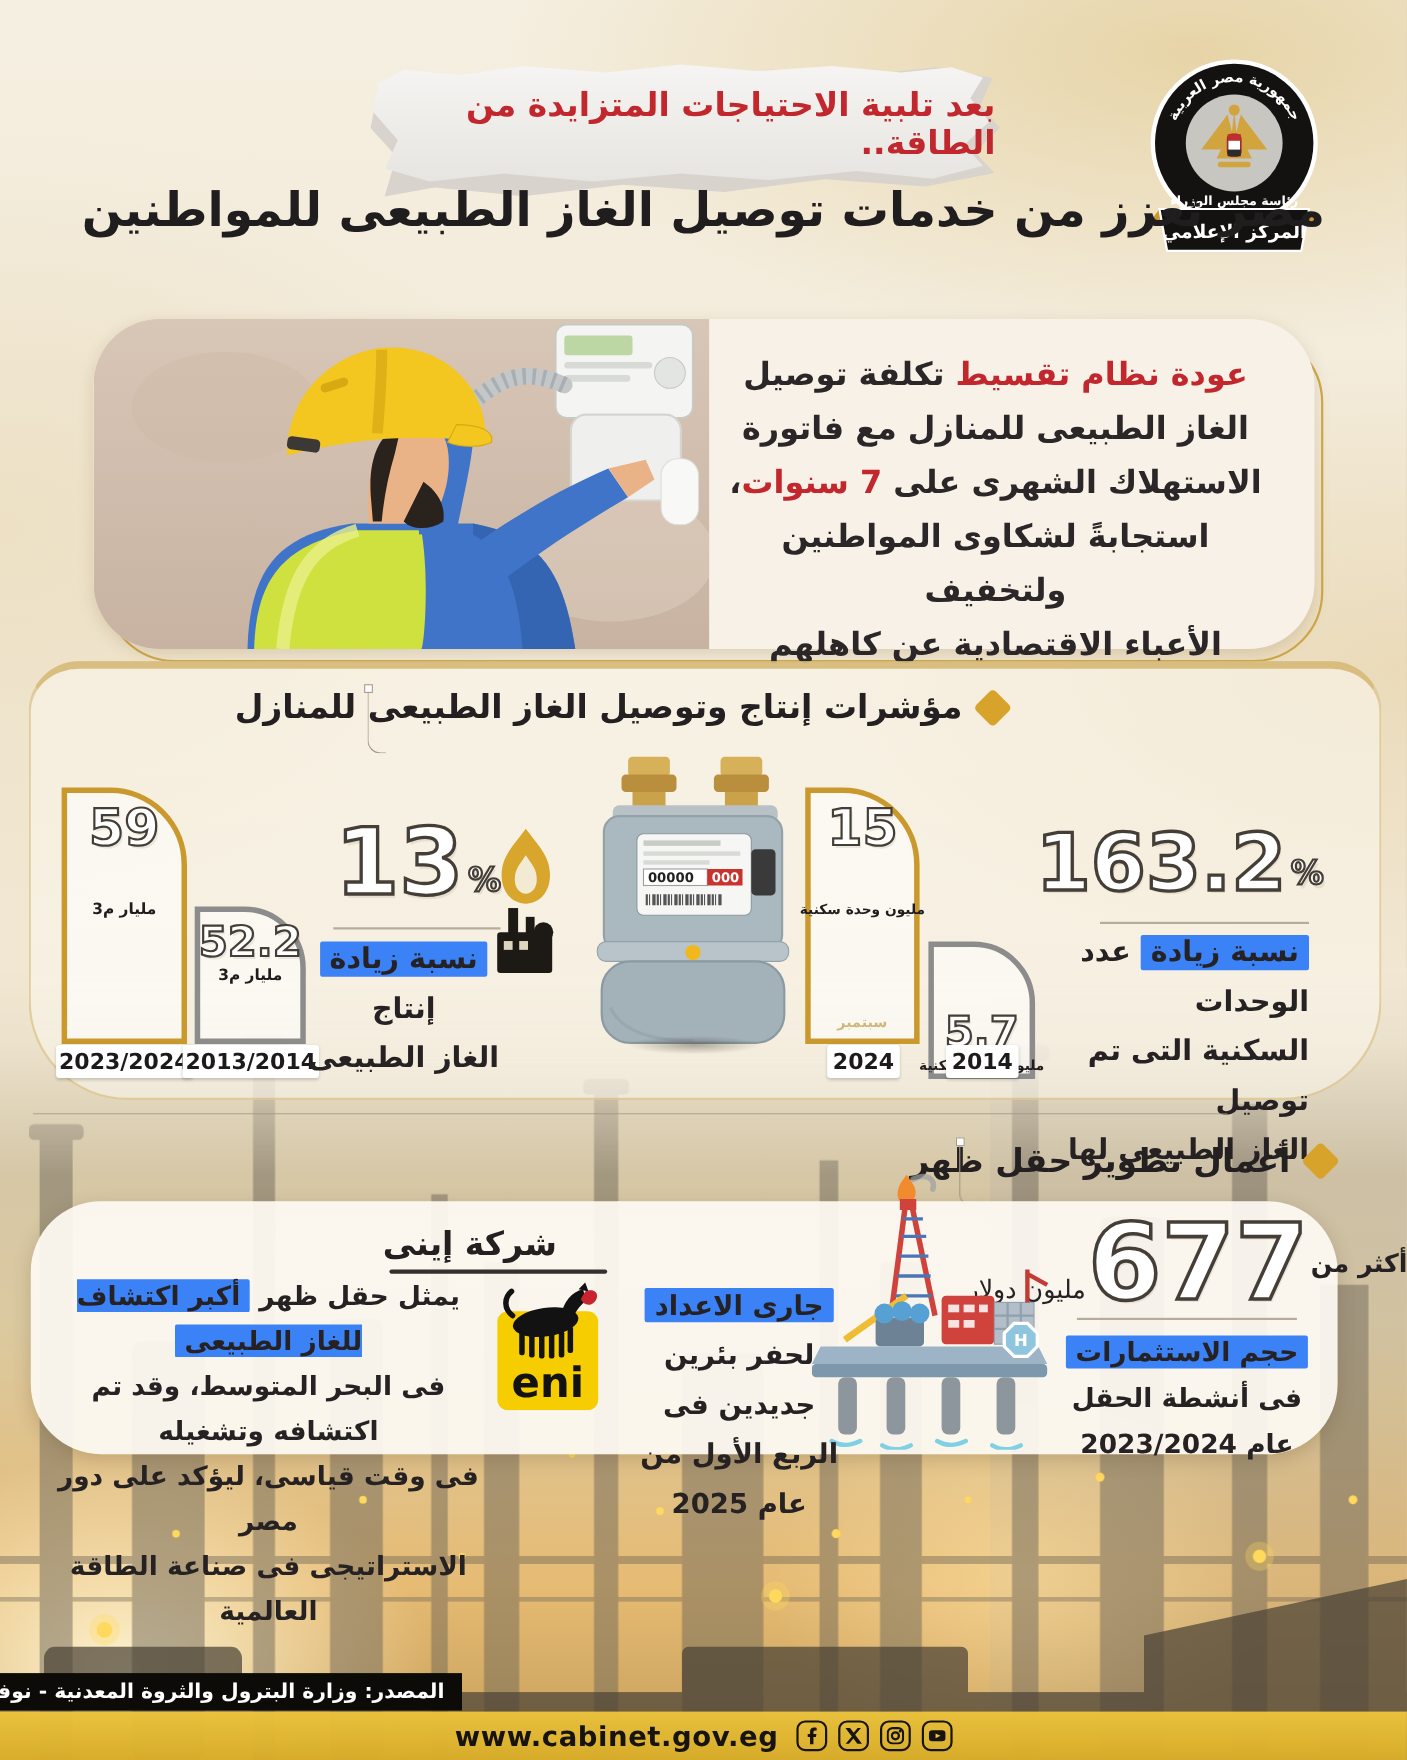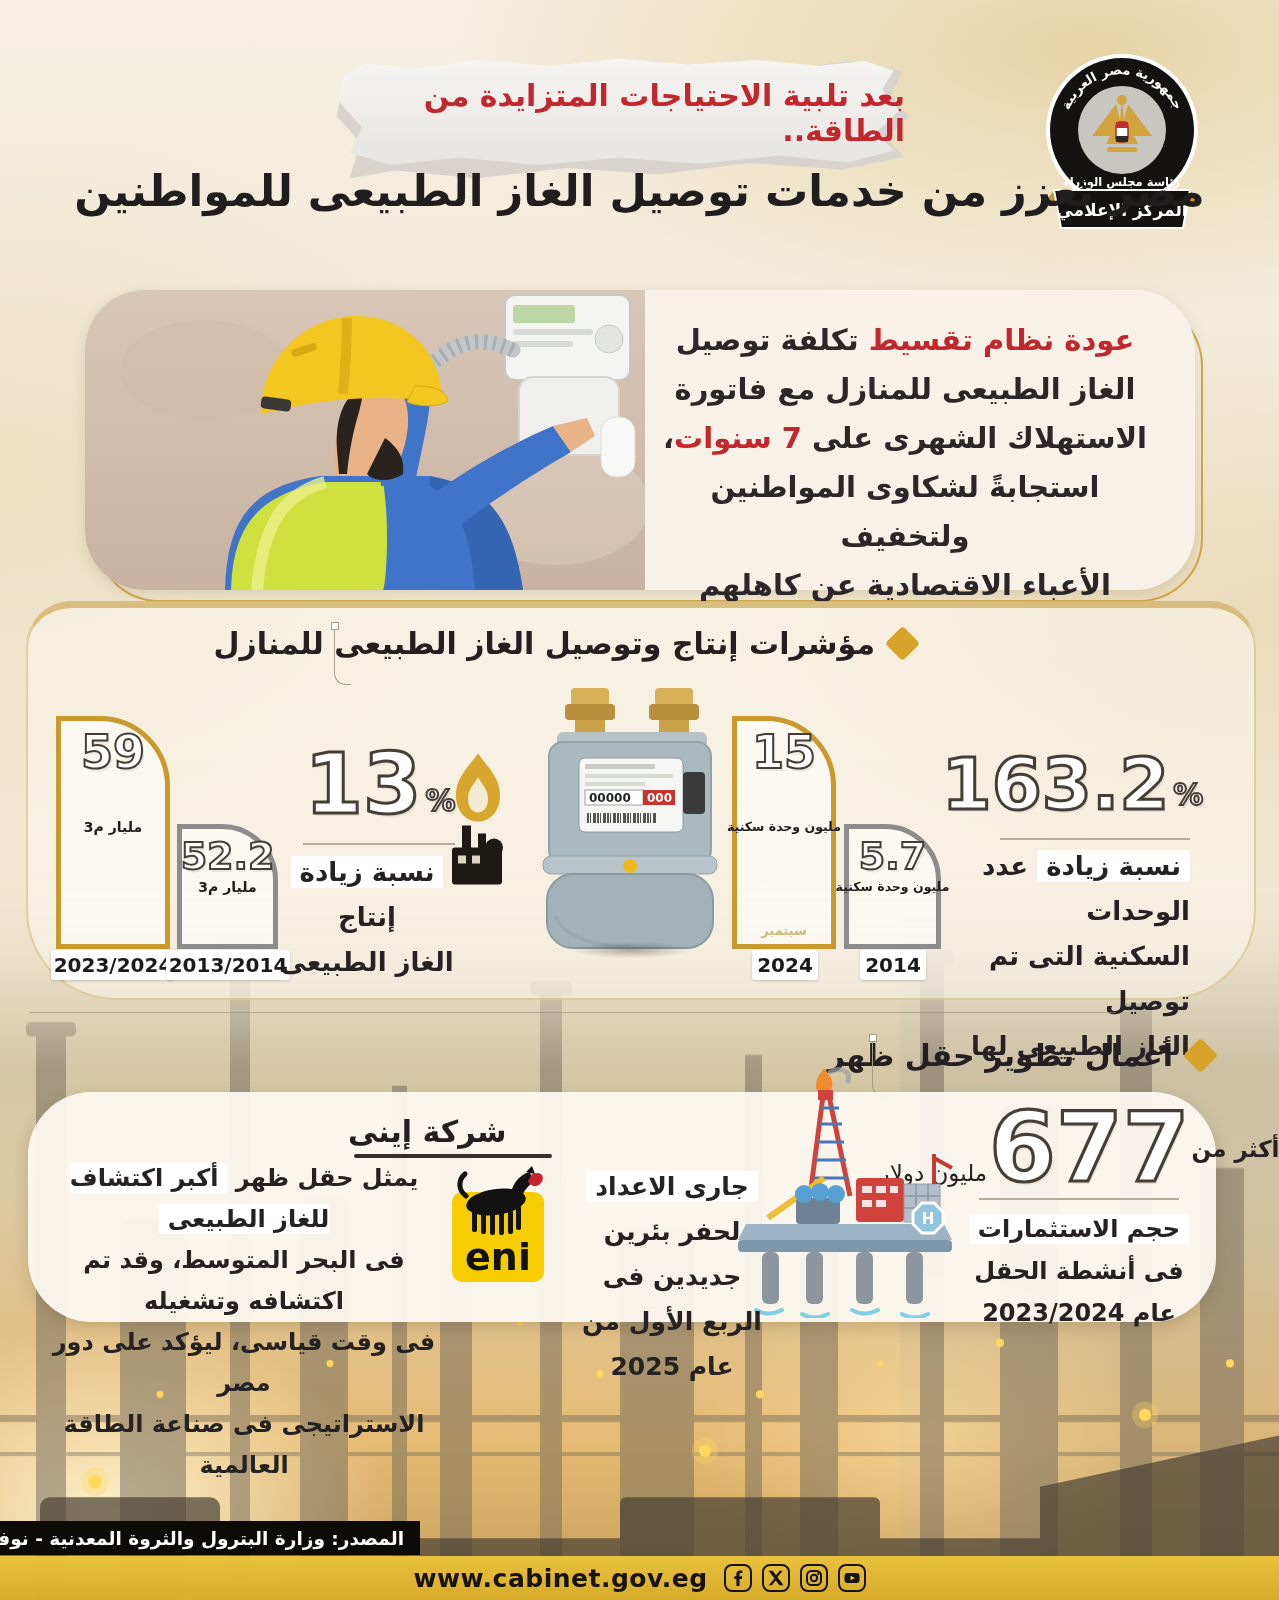--- a/index.html
+++ b/index.html
@@ -70,21 +70,21 @@
     text-align:center;padding:3px 0;border-radius:3px;box-shadow:0 1px 3px rgba(0,0,0,.18);}
   .pct-row{position:absolute;display:flex;align-items:flex-end;justify-content:center;direction:ltr;}
   .pct-big{font-size:84px;}
   .pct-big2{font-size:72px;}
   .pct-sign{font-size:30px;-webkit-text-stroke:2px #443e36;margin:0 0 10px 4px;}
   .mini-rule{position:absolute;height:2px;background:#b5ac99;}
   .stat-label{position:absolute;direction:rtl;font-size:26px;font-weight:bold;color:#26222;
     color:#262223;line-height:45px;}
   .center{text-align:center;}
   .right{text-align:right;}
-  .hl{background:#ffffff;padding:1px 9px;border-radius:2px;}
+  .hl{background:#3b82f6;padding:1px 9px;border-radius:2px;}
   .meter-shadow{left:545px;top:938px;width:172px;height:24px;
     background:radial-gradient(closest-side,rgba(40,35,30,.35),transparent 70%);}
   
   .divider{left:30px;top:1012px;width:1086px;height:1px;background:rgba(150,142,125,.65);}
   
   .zohr{left:28px;top:1092px;width:1188px;height:230px;border-radius:64px;
     background:rgba(253,250,243,.93);box-shadow:0 5px 16px rgba(90,70,40,.22);}
   .invest{left:928px;top:1100px;width:302px;text-align:center;direction:rtl;}
   .invest-row{display:flex;align-items:flex-end;justify-content:center;direction:rtl;}
   .invest-pre{font-size:23px;font-weight:bold;color:#262223;margin:0 0 34px 2px;white-space:nowrap;}
@@ -353,21 +353,21 @@
     </svg>
   </div>
   <div class="meter-shadow abs"></div>
 
   <div class="bar gold abs" style="left:732px;top:716px;width:104px;height:233px;">
     <div class="bar-val otl otl-sm">15</div>
     <div class="bar-unit tiny">مليون وحدة سكنية</div>
     <div class="bar-month">سبتمبر</div>
   </div>
   <div class="year abs" style="left:752px;top:950px;width:66px;">2024</div>
-  <div class="bar gray abs" style="left:844px;top:824px;width:97px;height:125px;">
+  <div class="bar gray abs" style="left:844px;top:856px;width:97px;height:125px;justify-content:flex-end;">
     <div class="bar-val2 otl otl-sm">5.7</div>
     <div class="bar-unit tiny">مليون وحدة سكنية</div>
   </div>
   <div class="year abs" style="left:860px;top:950px;width:66px;">2014</div>
 
   <div class="pct-row abs" style="left:945px;top:748px;width:255px;">
     <span class="otl pct-big2">163.2</span>
     <span class="otl pct-sign">%</span>
   </div>
   <div class="mini-rule abs" style="left:1000px;top:838px;width:190px;"></div>

